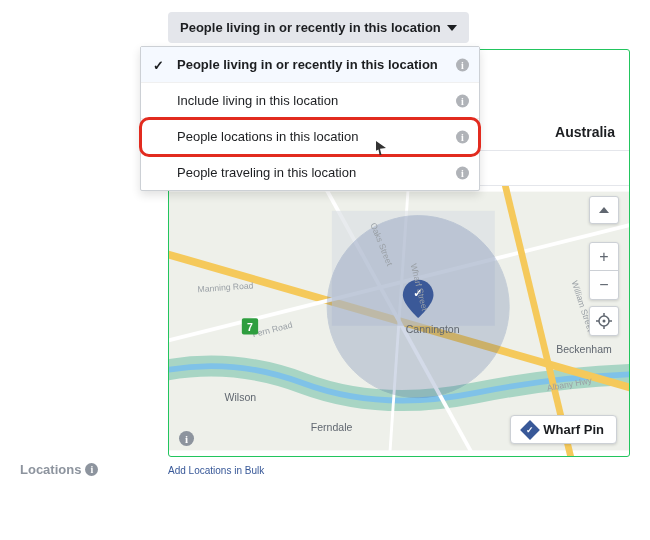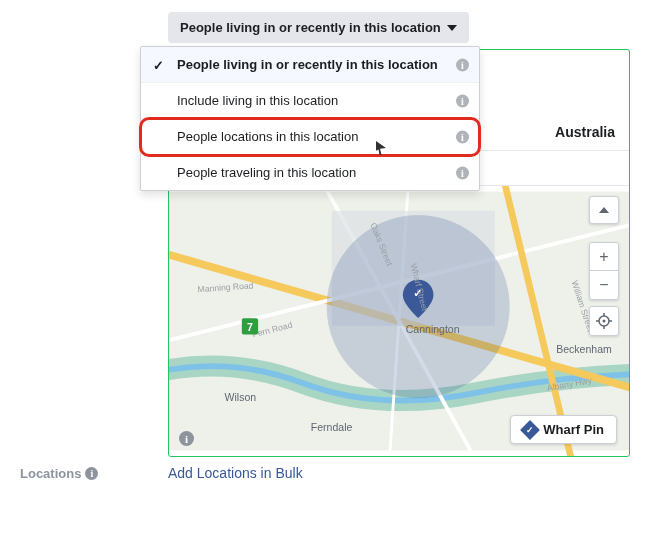--- a/index.html
+++ b/index.html
@@ -186,21 +186,21 @@
     box-shadow: 0 1px 3px rgba(0,0,0,0.15);
   }
   .map-info {
     position: absolute;
     left: 10px; bottom: 10px;
   }
   .map-info .info-icon { background: #8d949e; width: 15px; height: 15px; font-size: 11px; }
   .bulk-link {
     color: #385898;
     padding: 8px 0 0 0;
-    font-size: 14px;
+    font-size: 10px;
     display: inline-block;
   }
 </style>
 </head>
 <body>
 
 <div class="row">
   <div class="label">
     <span>Locations</span>
     <span class="info-icon">i</span>

